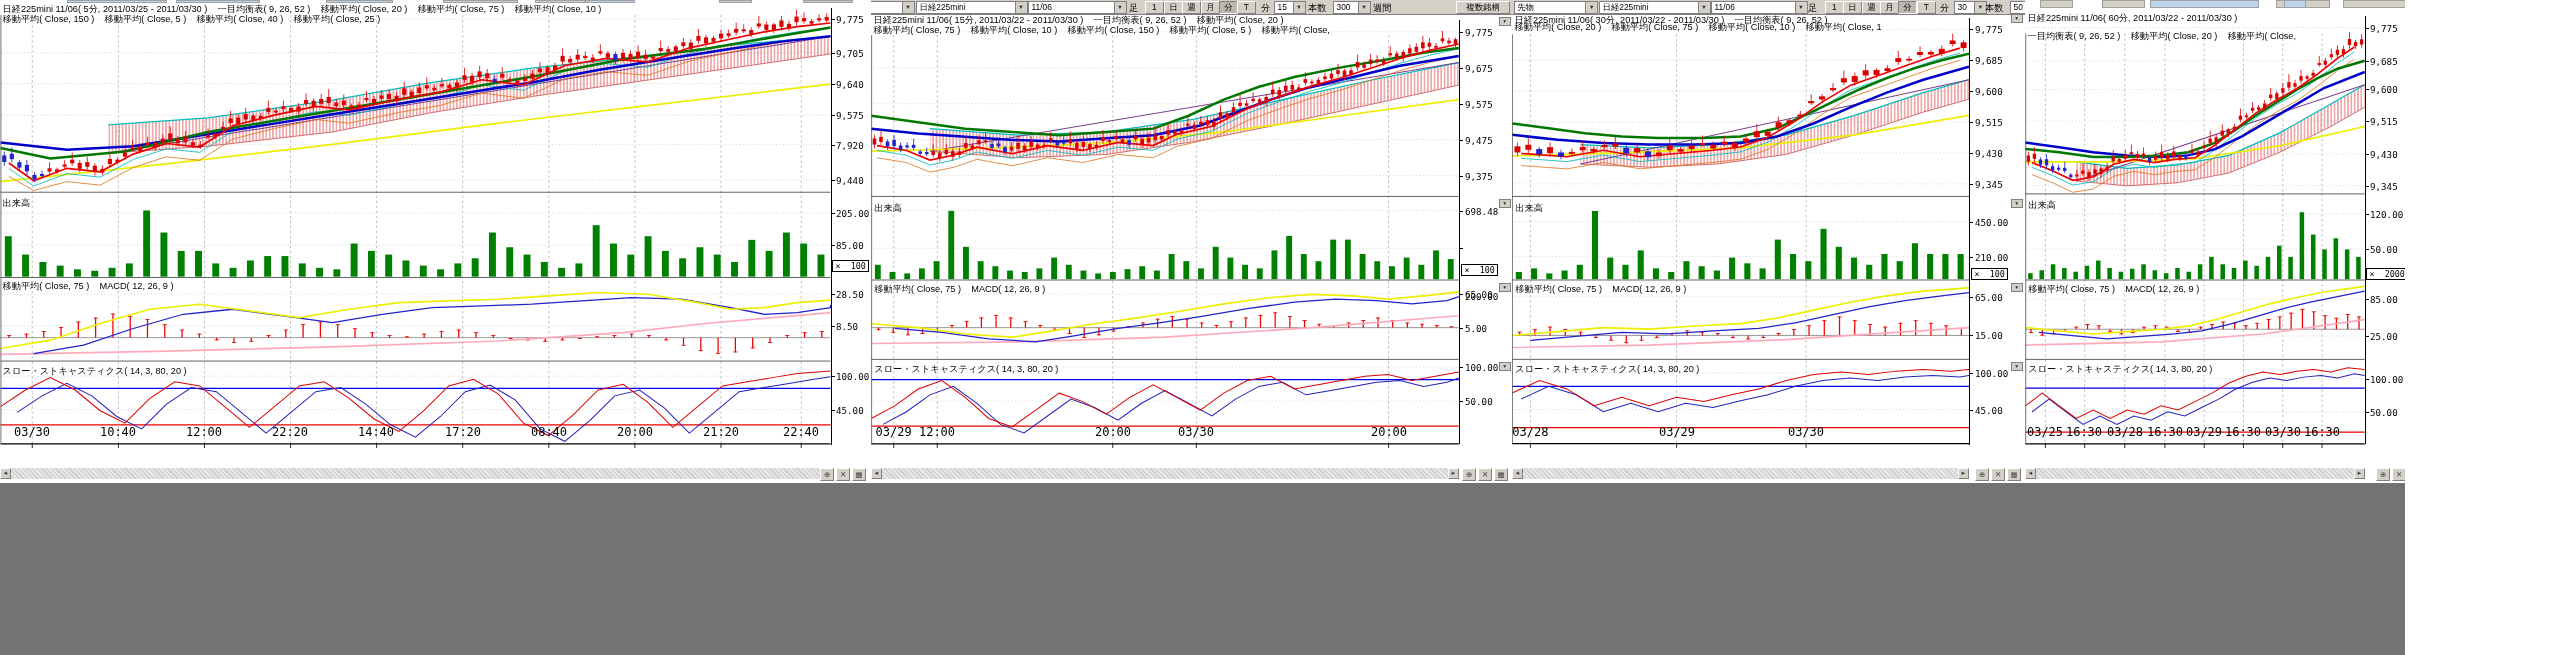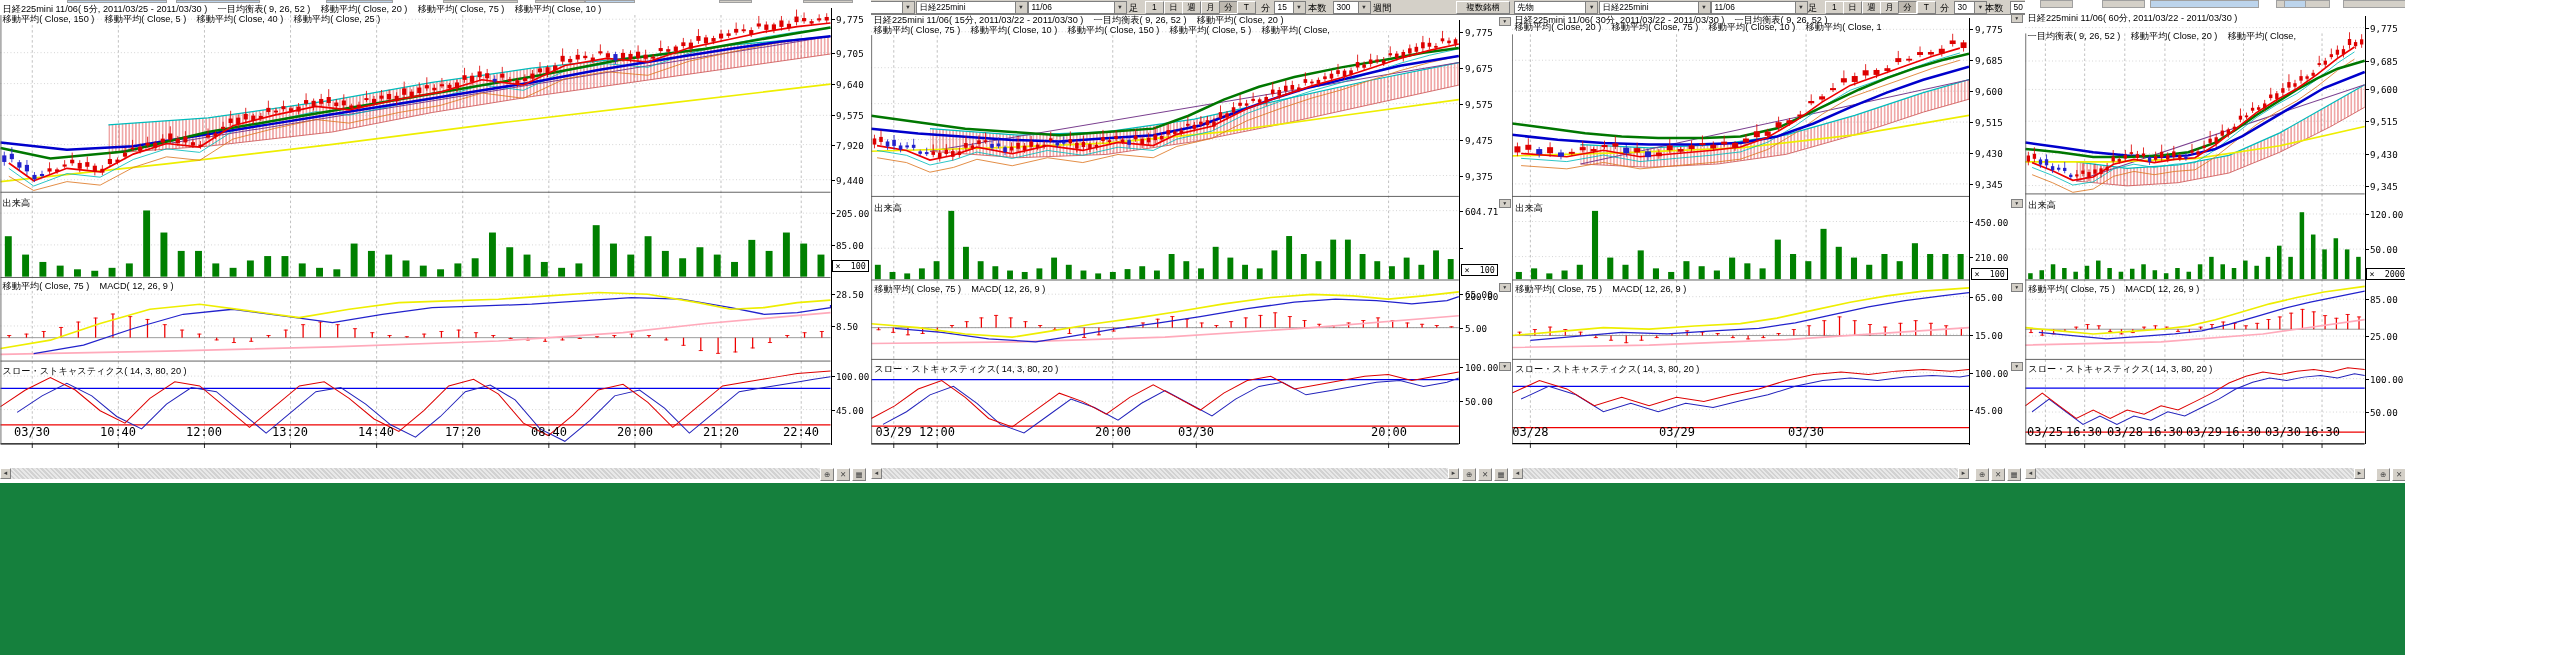--- a/index.html
+++ b/index.html
@@ -1,16 +1,16 @@
 <!DOCTYPE html>
 <html style="font-size:13.4px"><head>
 <meta charset="utf-8">
 <style>
   html,body{margin:0;padding:0;background:#ffffff;}
-  #screen{position:relative;width:2405px;height:656px;background:#15803d;overflow:hidden;
+  #screen{position:relative;width:2405px;height:656px;background:#737373;overflow:hidden;
           font-family:"Liberation Sans","DejaVu Sans",sans-serif;}
   .win{position:absolute;top:0;height:483px;background:#fff;border-right:0.8px solid #9a9a9a;}
   .hdr{position:absolute;left:2.5px;font-size:9.2px;line-height:10px;color:#000;white-space:pre;z-index:5;}
   .pane-label{position:absolute;font-size:9.2px;color:#000;white-space:pre;z-index:5;}
   .plot{position:absolute;top:0;left:0;}
   .axisline{position:absolute;width:0.8px;background:#000;}
   .tick{position:absolute;height:0.8px;width:4.2px;background:#000;}
   .ticklab{position:absolute;font-family:"DejaVu Sans Mono","Liberation Mono",monospace;
            font-size:9.2px;color:#000;white-space:nowrap;}
   .xlab{position:absolute;font-family:"DejaVu Sans Mono","Liberation Mono",monospace;
@@ -514,21 +514,21 @@
       <div class="ticklab" style="left: 836px; top: 289px;">28.50</div>
       <div class="tick" style="left: 831px; top: 326px;"></div>
       <div class="ticklab" style="left: 836px; top: 321px;">8.50</div>
       <div class="tick" style="left: 831px; top: 376px;"></div>
       <div class="ticklab" style="left: 836px; top: 371px;">100.00</div>
       <div class="tick" style="left: 831px; top: 410px;"></div>
       <div class="ticklab" style="left: 836px; top: 405px;">45.00</div>
       <div class="xlab" style="left: 32px;">03/30</div>
       <div class="xlab" style="left: 118px;">10:40</div>
       <div class="xlab" style="left: 204px;">12:00</div>
-      <div class="xlab" style="left: 290px;">13:20</div>
+      <div class="xlab" style="left: 290px;">22:20</div>
       <div class="xlab" style="left: 376px;">14:40</div>
       <div class="xlab" style="left: 463px;">17:20</div>
       <div class="xlab" style="left: 549px;">08:40</div>
       <div class="xlab" style="left: 635px;">20:00</div>
       <div class="xlab" style="left: 721px;">21:20</div>
       <div class="xlab" style="left: 801px;">22:40</div>
       <div class="scrollbar" style="left: 0px; top: 468px; width: 831px;">
         <div class="sb-track" style="left: 11px; right: 11px;"></div>
         <div class="sb-btn" style="left: 0px;">◄</div>
         <div class="sb-btn" style="right: 0px;">►</div>
@@ -923,21 +923,21 @@
       <div class="ticklab" style="left: 594px; top: 27px;">9,775</div>
       <div class="tick" style="left: 588px; top: 68px;"></div>
       <div class="ticklab" style="left: 594px; top: 63px;">9,675</div>
       <div class="tick" style="left: 588px; top: 104px;"></div>
       <div class="ticklab" style="left: 594px; top: 99px;">9,575</div>
       <div class="tick" style="left: 588px; top: 140px;"></div>
       <div class="ticklab" style="left: 594px; top: 135px;">9,475</div>
       <div class="tick" style="left: 588px; top: 176px;"></div>
       <div class="ticklab" style="left: 594px; top: 171px;">9,375</div>
       <div class="tick" style="left: 588px; top: 211px;"></div>
-      <div class="ticklab" style="left: 594px; top: 206px;">604.71</div>
+      <div class="ticklab" style="left: 594px; top: 206px;">698.48</div>
       <div class="tick" style="left: 588px; top: 248px;"></div>
       <div class="ticklab" style="left: 594px; top: 243px; margin-top: 48px;">200.00</div>
       <div class="tick" style="left: 588px; top: 294px;"></div>
       <div class="ticklab" style="left: 594px; top: 289px;">65.00</div>
       <div class="tick" style="left: 588px; top: 328px;"></div>
       <div class="ticklab" style="left: 594px; top: 323px;">5.00</div>
       <div class="tick" style="left: 588px; top: 367px;"></div>
       <div class="ticklab" style="left: 594px; top: 362px;">100.00</div>
       <div class="tick" style="left: 588px; top: 401px;"></div>
       <div class="ticklab" style="left: 594px; top: 396px;">50.00</div>

